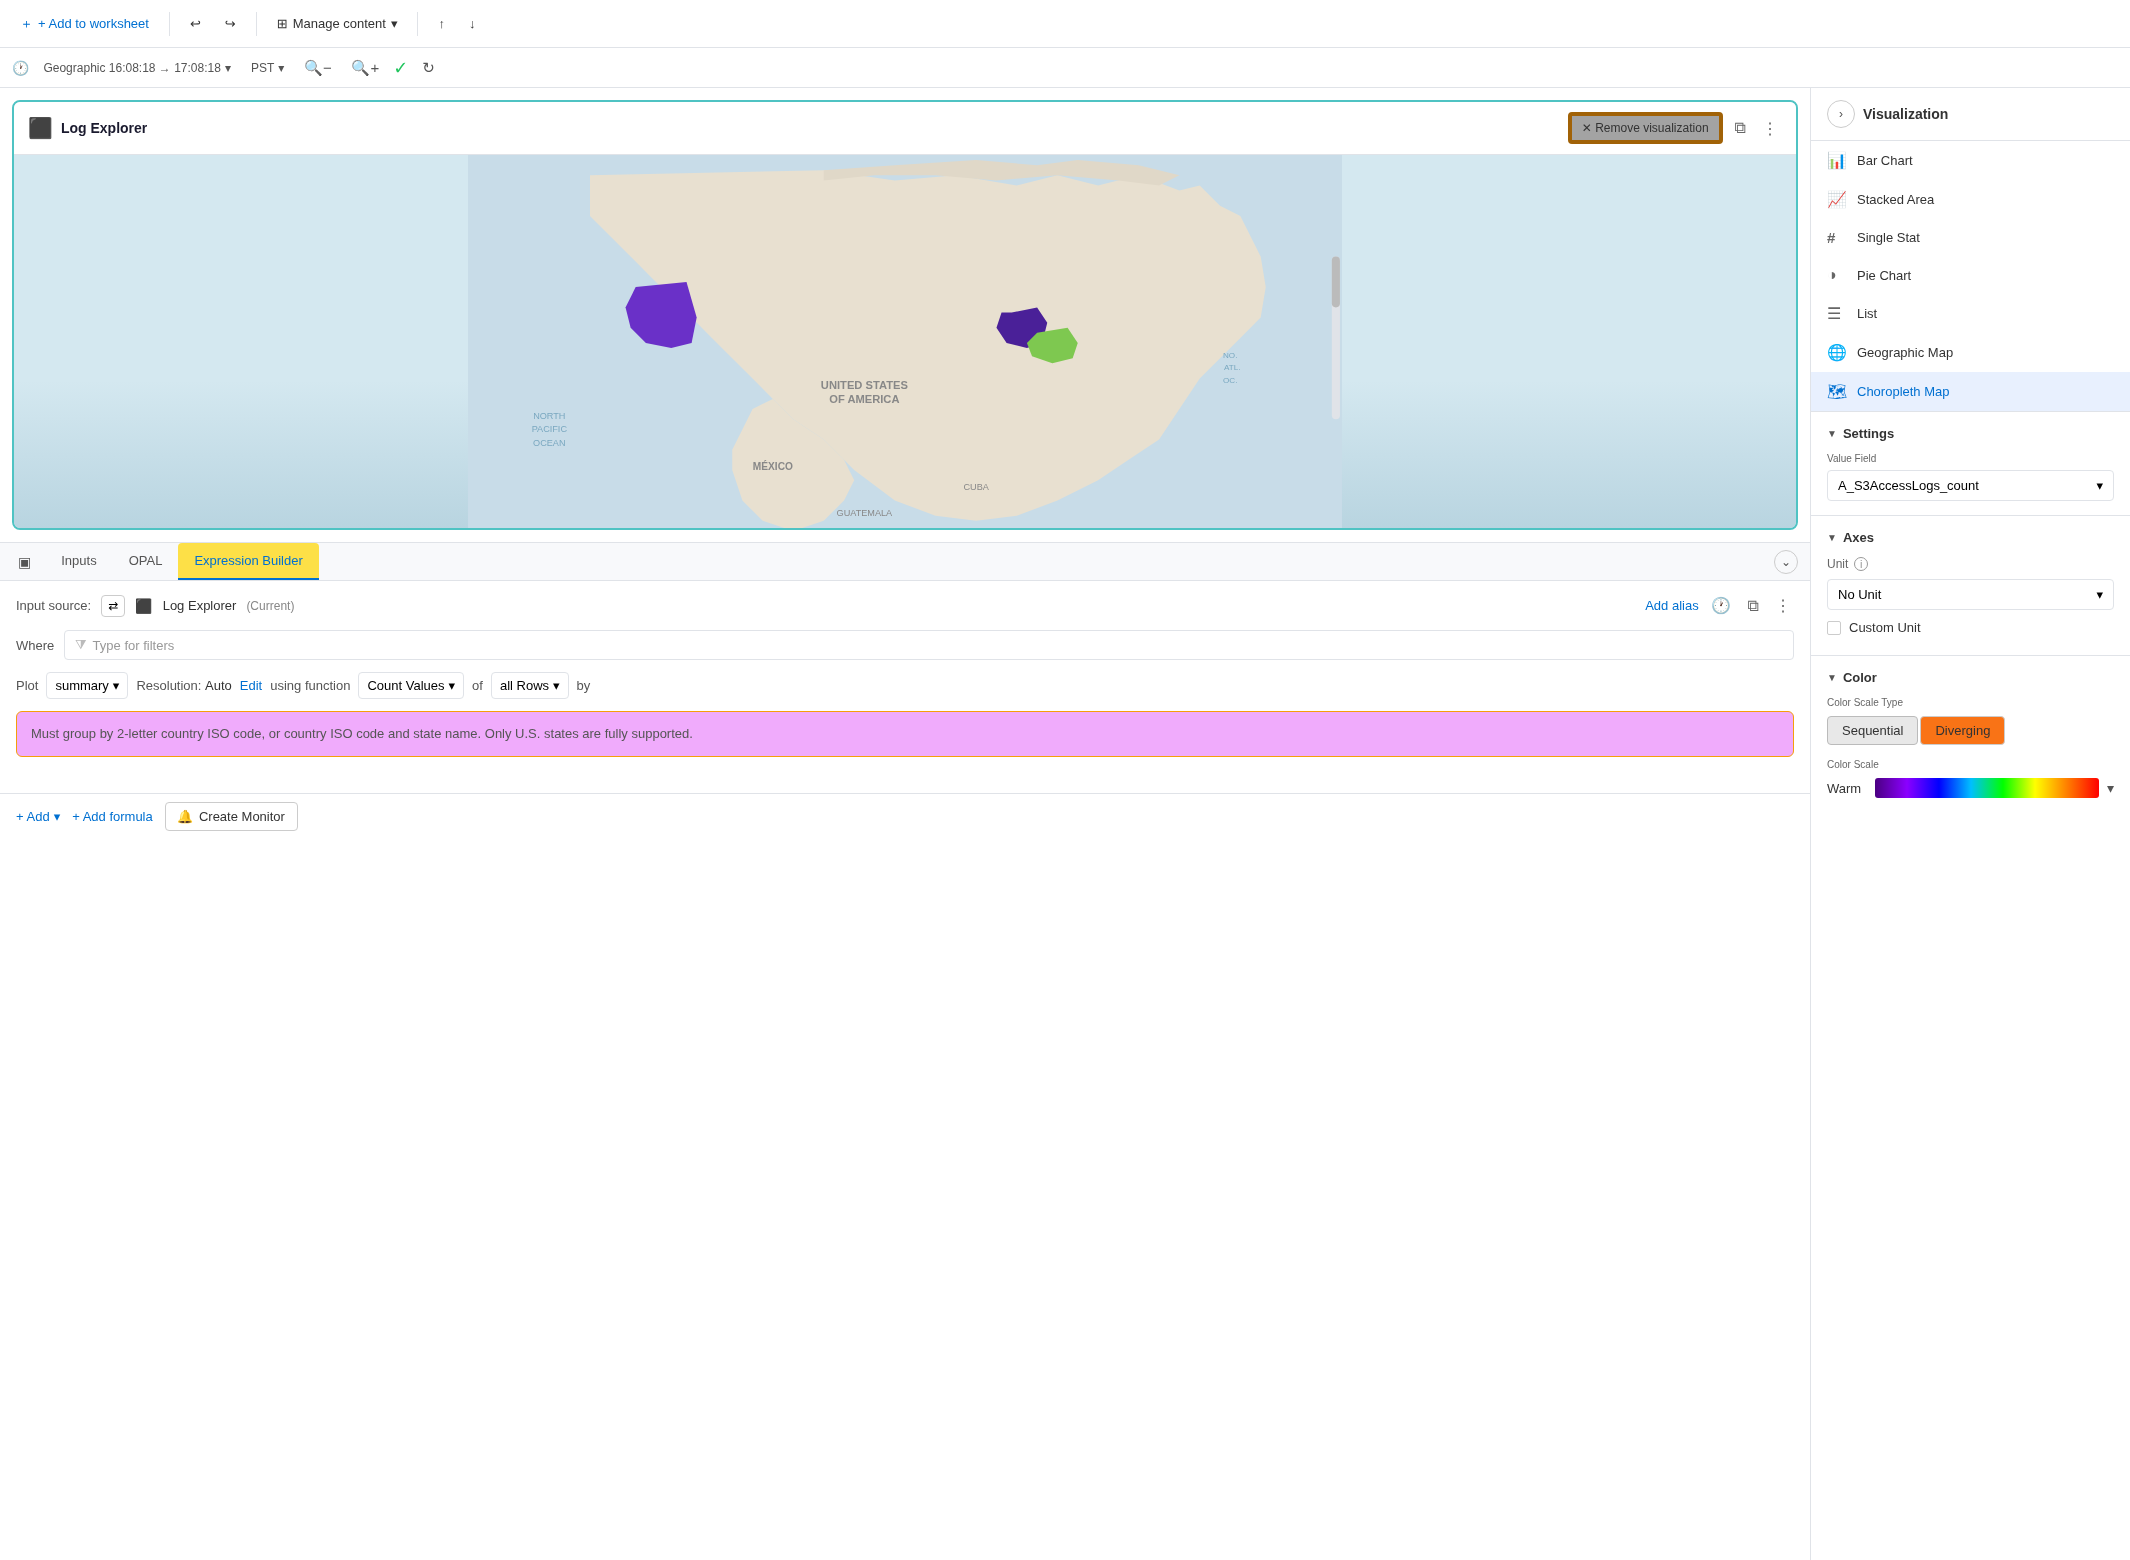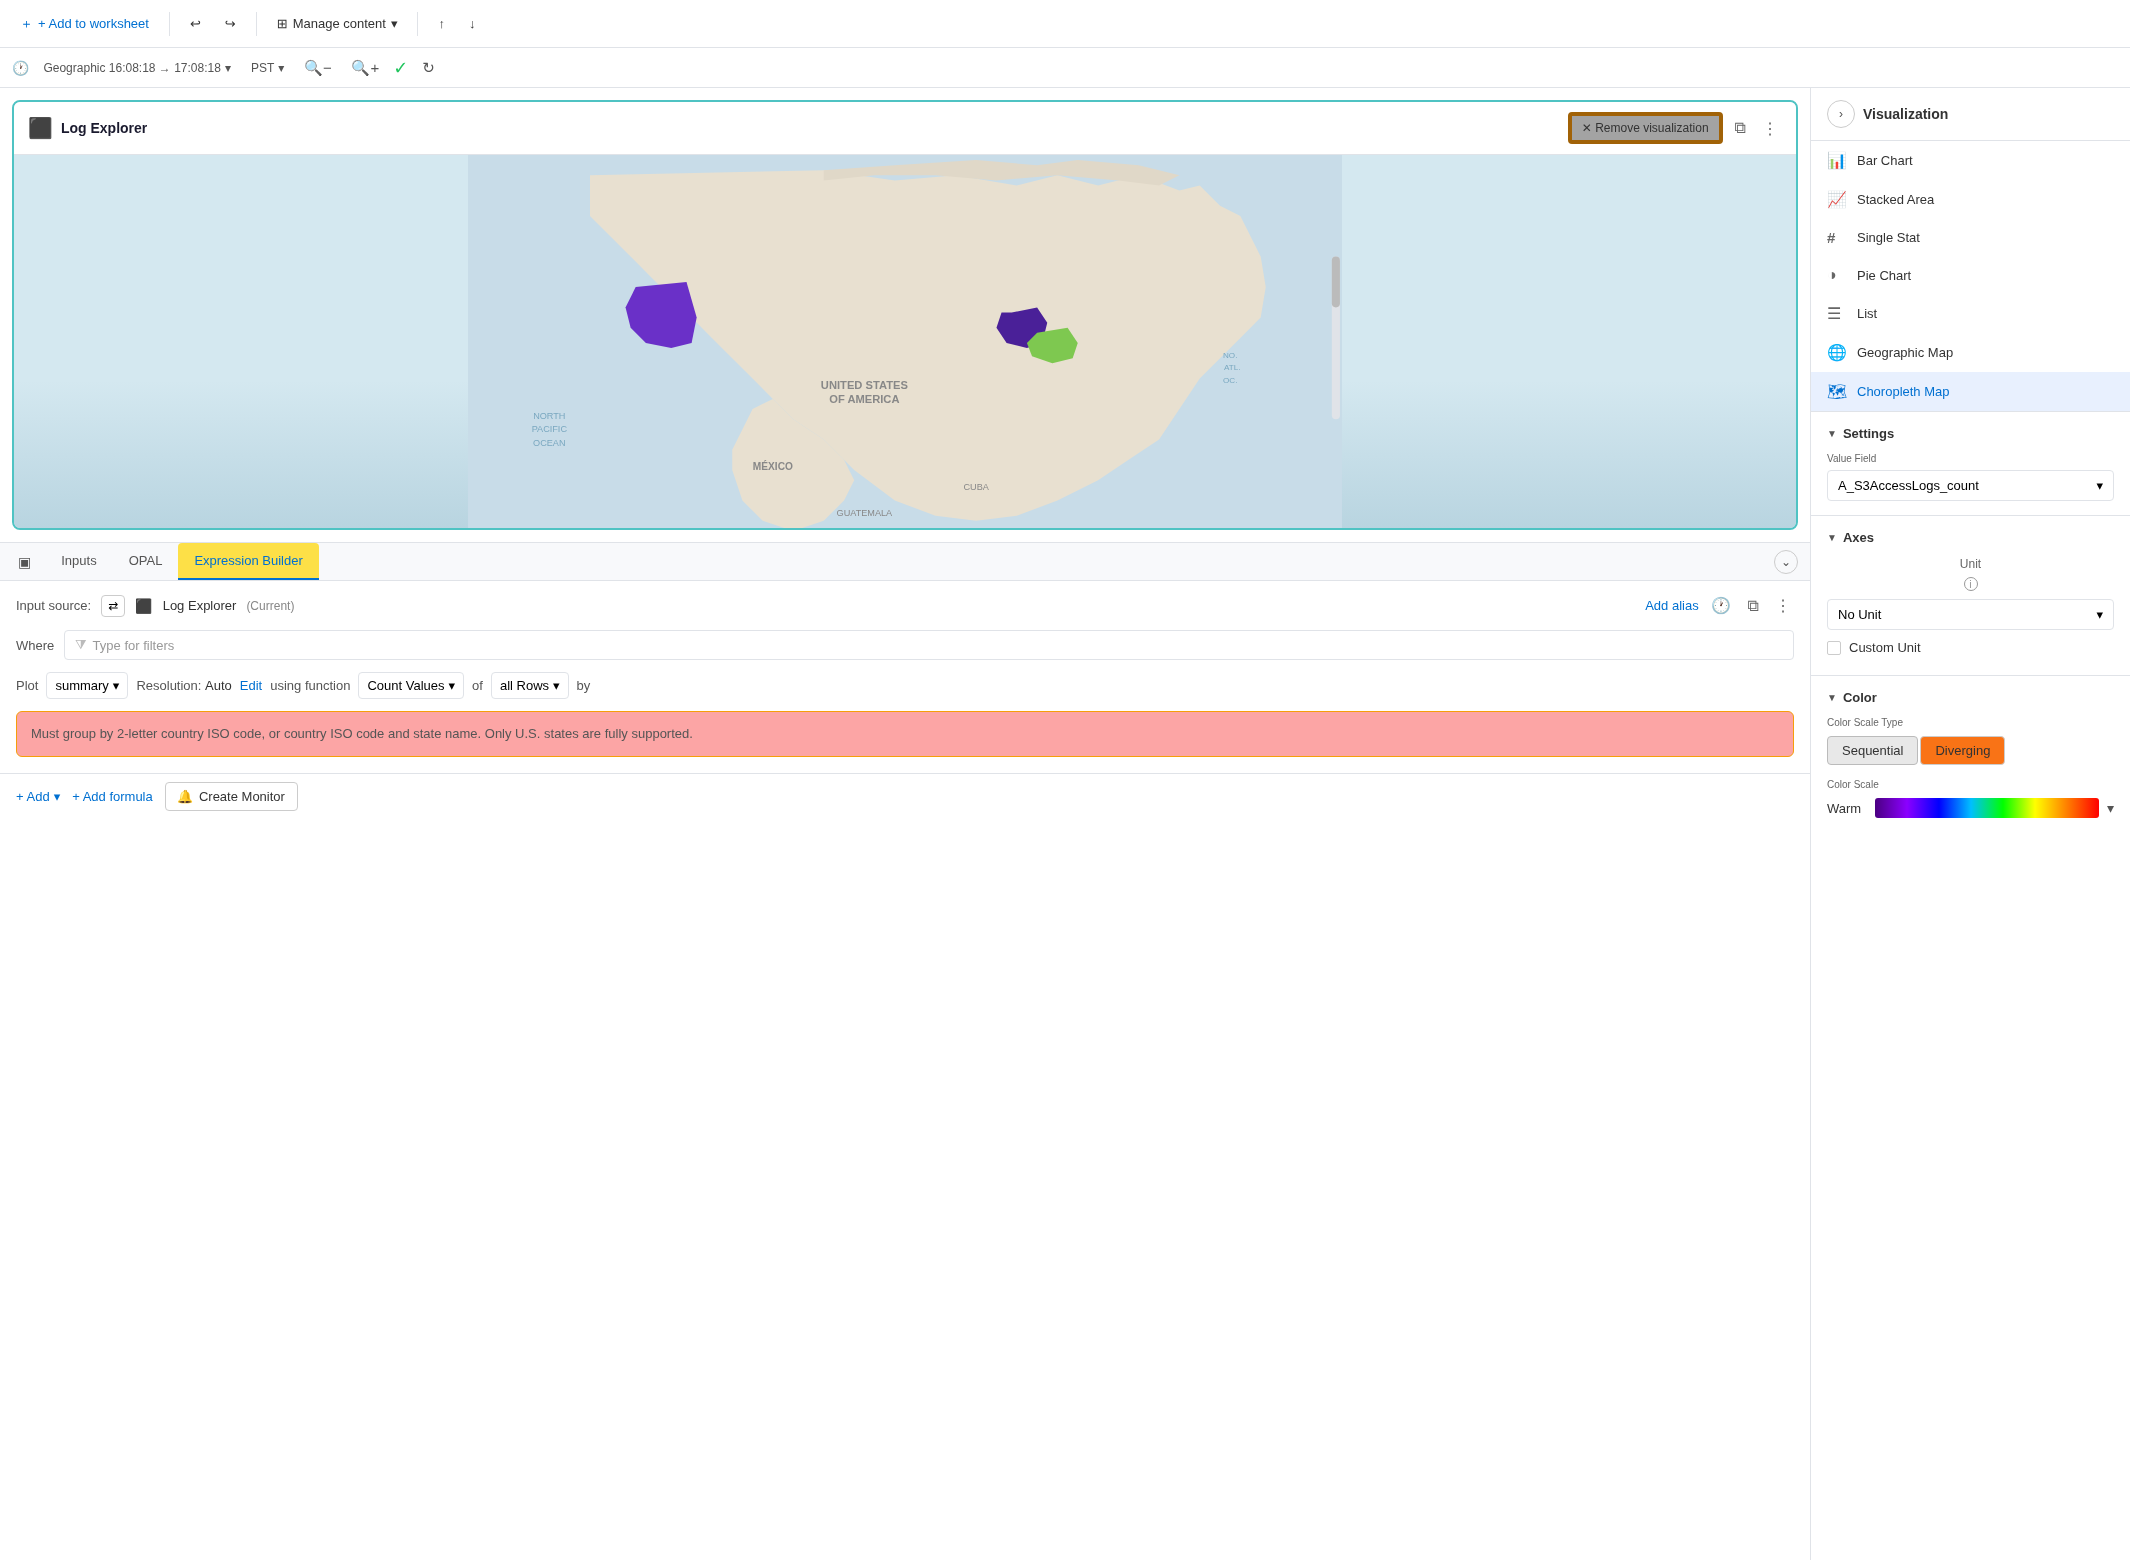--- a/index.html
+++ b/index.html
@@ -169,22 +169,22 @@
     }
     .resolution-text { color: #555; font-size: 13px; }
     .resolution-link { color: #0070d1; cursor: pointer; font-size: 13px; }
     .using-text { color: #555; font-size: 13px; }
     .of-text { color: #555; font-size: 13px; }
     .by-text { color: #555; font-size: 13px; }
 
     
     .warning-box {
       border: 1px solid #f59e0b; border-radius: 6px;
-      padding: 12px 14px; background: #fca5a5;
-      margin-bottom: 4px; font-size: 13px; color: #555; line-height: 1.5;
+      padding: 12px 14px; background: #f0abfc;
+      margin-bottom: 24px; font-size: 13px; color: #555; line-height: 1.5;
     }
 
     
     .bottom-actions {
       display: flex; align-items: center; gap: 12px;
       padding: 8px 16px; border-top: 1px solid #e0e3e8;
     }
     .add-dropdown-btn {
       display: flex; align-items: center; gap: 4px;
       background: none; border: none; cursor: pointer;
@@ -240,21 +240,21 @@
     .section-arrow { font-size: 10px; color: #555; }
     .field-label { font-size: 10px; color: #666; margin-bottom: 6px; }
     .field-select {
       width: 100%; border: 1px solid #e0e3e8; border-radius: 4px;
       padding: 7px 10px; font-size: 13px; background: #fff;
       cursor: pointer; display: flex; align-items: center; justify-content: space-between;
     }
 
     
     .axes-section { border-bottom: 1px solid #e0e3e8; padding: 14px 16px; }
-    .unit-row { display: flex; align-items: center; gap: 6px; margin-bottom: 8px; flex-direction: column; }
+    .unit-row { display: flex; align-items: center; gap: 6px; margin-bottom: 8px; }
     .unit-label { font-size: 12px; color: #666; }
     .info-icon { font-size: 11px; color: #999; border: 1px solid #999; border-radius: 50%; width: 14px; height: 14px; display: inline-flex; align-items: center; justify-content: center; }
     .unit-select {
       width: 100%; border: 1px solid #e0e3e8; border-radius: 4px;
       padding: 7px 10px; font-size: 13px; background: #fff;
       cursor: pointer; display: flex; align-items: center; justify-content: space-between;
       margin-bottom: 10px;
     }
     .custom-unit-row {
       display: flex; align-items: center; gap: 8px;

